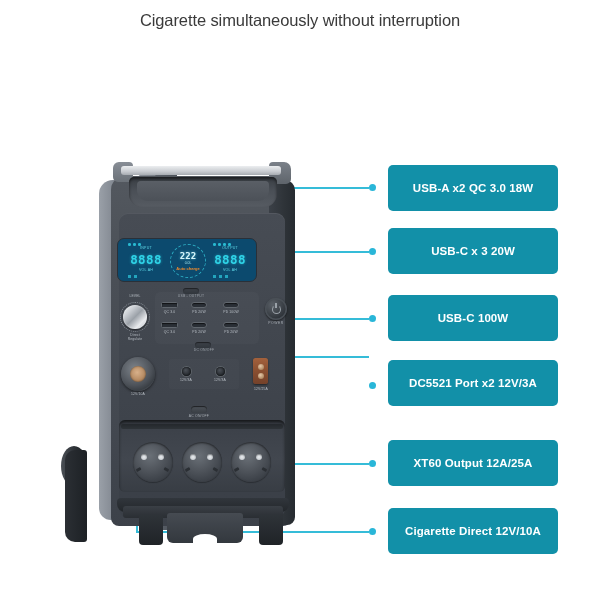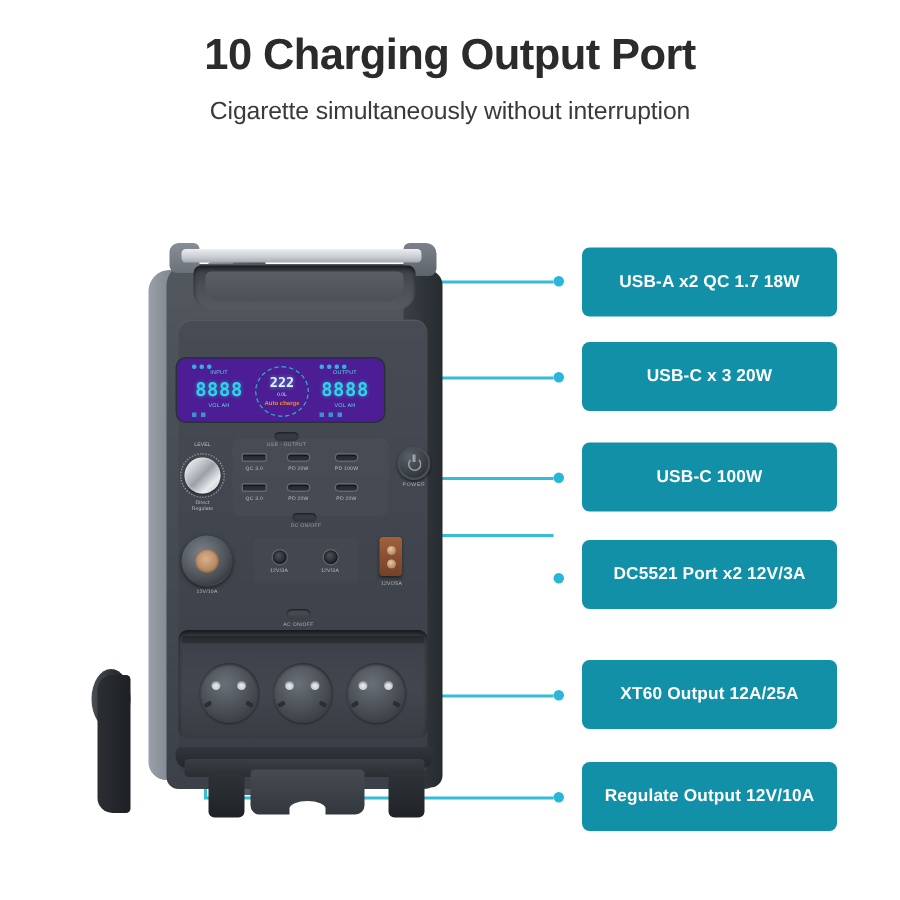--- a/index.html
+++ b/index.html
@@ -94,21 +94,21 @@
   .panel-inset {
     position:absolute; left:64px; top:63px; width:166px; height:305px;
     border-radius:9px;
     background:linear-gradient(180deg,#474c54 0%,#41464e 45%,#3a3f47 100%);
     box-shadow:inset 0 1px 0 rgba(255,255,255,.07);
   }
 
   
   .lcd {
     position:absolute; left:62px; top:88px; width:140px; height:44px;
-    background:#4c1d95; border-radius:7px;
+    background:#0c4a6e; border-radius:7px;
     border:1px solid #2a3038;
   }
   .lcd-seg {
     position:absolute; top:12px; width:40px; height:17px;
     color:#2fd4e8; font-family:"DejaVu Sans Mono", monospace;
     font-size:12.5px; font-weight:bold; letter-spacing:0.4px;
     display:flex; align-items:center; justify-content:center;
     text-shadow:0 0 3px rgba(47,212,232,.55);
   }
   .lcd-seg.left { left:8px; }
@@ -313,21 +313,20 @@
   .side-bumper {
     position:absolute; left:44px; top:30px; width:26px; height:340px;
     background:linear-gradient(90deg,#9aa0a8,#818790 60%,#6f757d);
     border-radius:14px 3px 3px 12px;
   }
 </style>
 </head>
 <body>
 
 <div id="header">
-  <div id="title">10 Charging Output Port</div>
   <div id="subtitle">Cigarette simultaneously without interruption</div>
 </div>
 
 <div class="lead lead-v" style="left:181px; top:188px; height:118px;"></div>
 <div class="lead lead-h" style="left:181px; top:187px; width:188px;"></div>
 <div class="dot" style="top:184px;"></div>
 
 <div class="lead lead-v" style="left:196px; top:252px; height:62px;"></div>
 <div class="lead lead-h" style="left:196px; top:251px; width:173px;"></div>
 <div class="dot" style="top:248px;"></div>
@@ -343,36 +342,36 @@
 
 <div class="lead lead-h" style="left:260px; top:463px; width:109px;"></div>
 <div class="lead lead-v" style="left:259px; top:390px; height:74px;"></div>
 <div class="dot" style="top:460px;"></div>
 
 <div class="lead lead-v" style="left:136px; top:390px; height:142px;"></div>
 <div class="lead lead-h" style="left:136px; top:531px; width:233px;"></div>
 <div class="dot" style="top:528px;"></div>
 
 <div class="callout" style="top:165px;">
-  <span>USB-A x2  QC 1.7  18W</span>
+  <span>USB-A x2  QC 3.0  18W</span>
 </div>
 <div class="callout" style="top:228px;">
   <span>USB-C x 3  20W</span>
 </div>
 <div class="callout" style="top:295px;">
   <span>USB-C 100W</span>
 </div>
 <div class="callout" style="top:360px;">
   <span>DC5521 Port x2  12V/3A</span>
 </div>
 <div class="callout" style="top:440px;">
   <span>XT60 Output  12A/25A</span>
 </div>
 <div class="callout" style="top:508px;">
-  <span>Regulate Output  12V/10A</span>
+  <span>Cigarette Direct  12V/10A</span>
 </div>
 
 <div id="device">
 
   <div class="wheel"></div>
   <div class="wheel-arm"></div>
   <div class="side-bumper"></div>
   <div class="shell-side"></div>
   <div class="shell-side-dark"></div>
 

